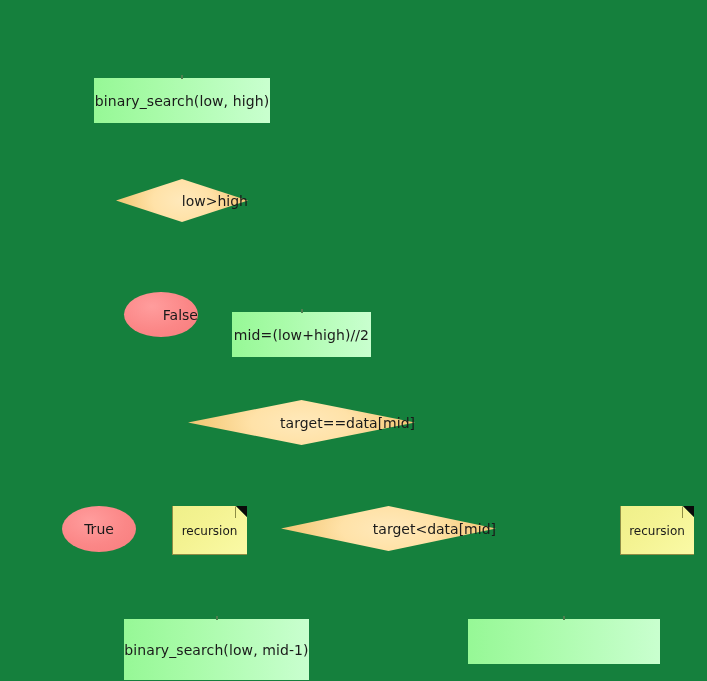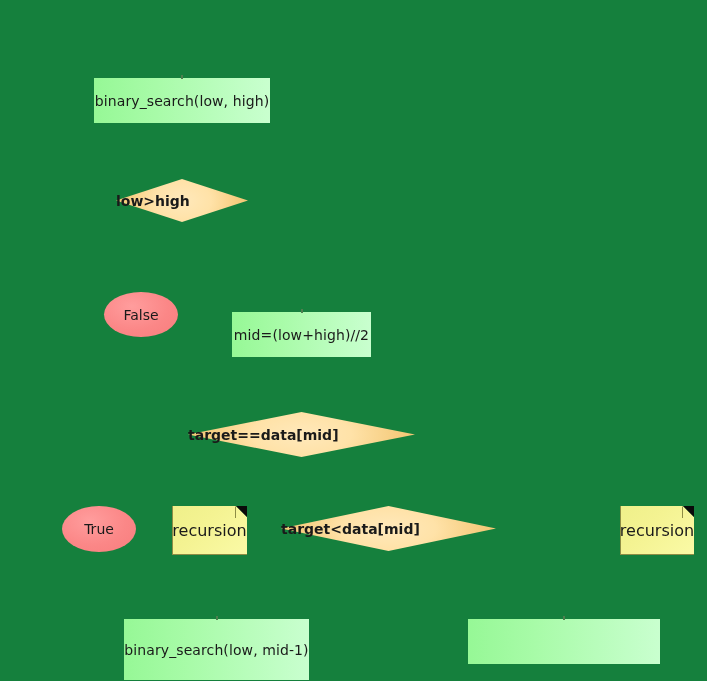--- a/index.html
+++ b/index.html
@@ -40,22 +40,21 @@
     height: 4px;
     background: #4f7f4f;
     transform: translateX(-50%);
   }
 
   
   .node-diamond {
     position: absolute;
     display: flex;
     align-items: center;
-    justify-content: flex-start;
-    font-weight: bold;
+    justify-content: flex-end;
   }
   .node-diamond .dshape {
     position: absolute;
     inset: 0;
     background:
       radial-gradient(ellipse 58% 120% at 50% 50%, #ffe9bb 0%, #ffe2a8 38%, #f6cd80 72%, #f0c068 100%);
     clip-path: polygon(50% 0%, 100% 50%, 50% 100%, 0% 50%);
   }
   .node-diamond .dlabel {
     position: relative;
@@ -111,51 +110,51 @@
     box-sizing: border-box;
     clip-path: polygon(0 0, 0 100%, 100% 100%);
   }
   .node-note .nlabel {
     position: absolute;
     inset: 0;
     display: flex;
     align-items: center;
     justify-content: center;
     color: #1a1a1a;
-    font-size: 16px;
+    font-size: 12px;
     line-height: 1;
     white-space: nowrap;
     z-index: 3;
   }
 </style>
 </head>
 <body>
 
 <div id="canvas">
 
   <div class="node-box" style="left:94px; top:78px; width:176px; height:45px;">
     <span class="stub-top"></span>
     <span>binary_search(low, high)</span>
   </div>
 
   <div class="node-diamond" style="left:116px; top:179px; width:132px; height:43px;">
     <span class="dshape"></span>
     <span class="dlabel">low&gt;high</span>
   </div>
 
-  <div class="node-ellipse" style="left:104px; top:292px; width:74px; height:45px;">
+  <div class="node-ellipse" style="left:124px; top:292px; width:74px; height:45px;justify-content:flex-end;">
     <span>False</span>
   </div>
 
   <div class="node-box" style="left:232px; top:292px; width:139px; height:45px;margin-top:20px;">
     <span class="stub-top"></span>
     <span>mid=(low+high)//2</span>
   </div>
 
-  <div class="node-diamond" style="left:188px; top:412px; width:227px; height:45px;">
+  <div class="node-diamond" style="left:188px; top:400px; width:227px; height:45px;">
     <span class="dshape"></span>
     <span class="dlabel">target==data[mid]</span>
   </div>
 
   <div class="node-ellipse" style="left:62px; top:506px; width:74px; height:46px;">
     <span>True</span>
   </div>
 
   <div class="node-note" style="left:172px; top:506px; width:75px; height:49px;">
     <span class="nshape"></span>

